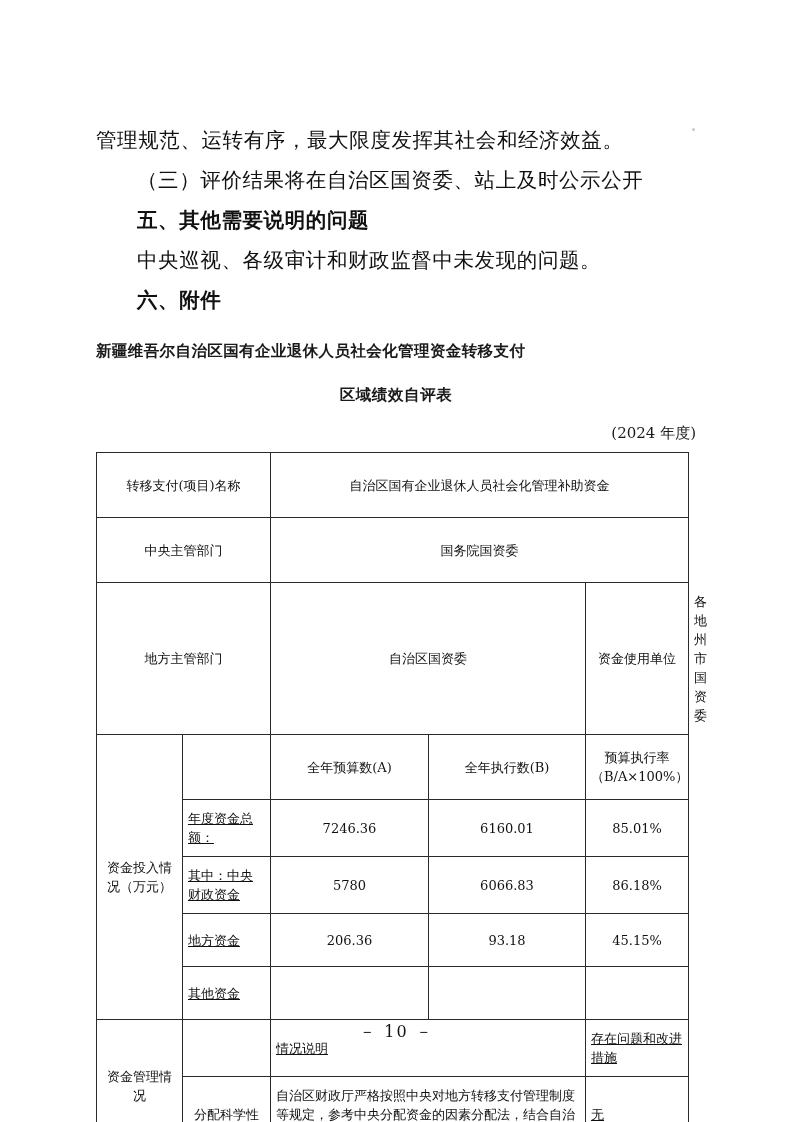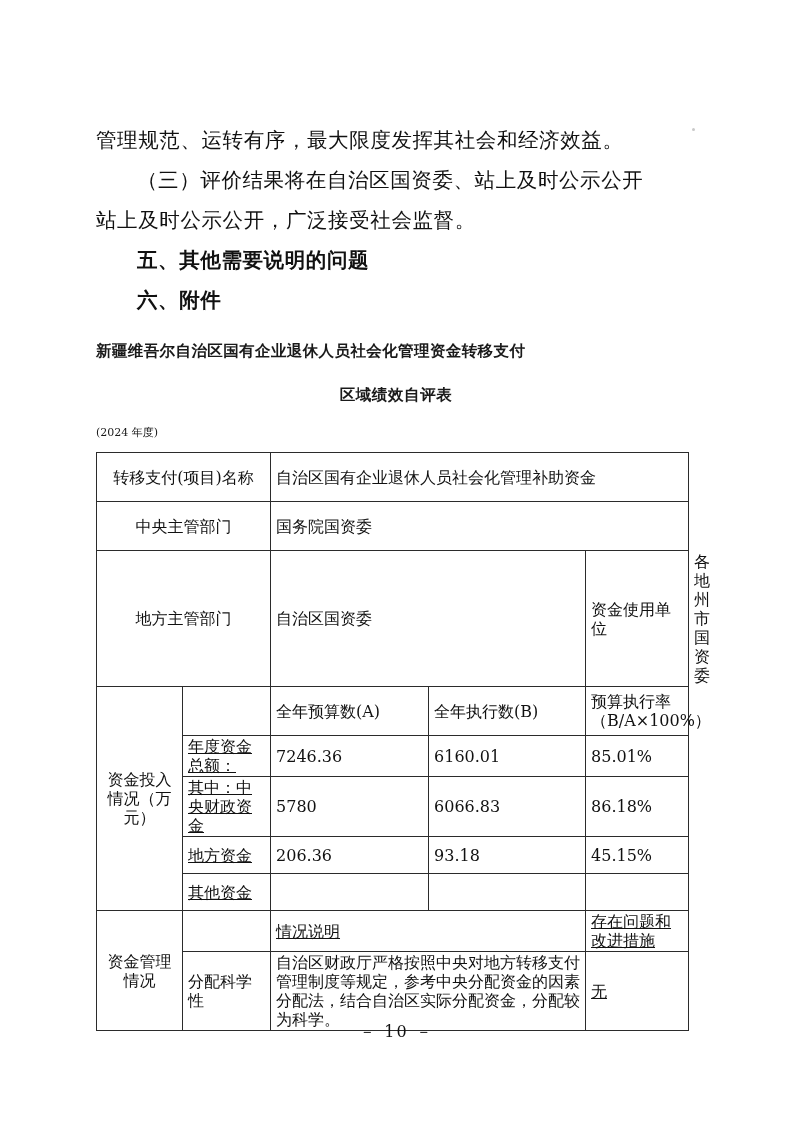--- a/index.html
+++ b/index.html
@@ -58,40 +58,40 @@
   }
   .attach-sub {
     font-size: 15.5px;
     font-weight: bold;
     text-align: center;
     line-height: 34px;
     margin: 10px 0 0 0;
     letter-spacing: 0.6px;
   }
   .attach-year {
-    font-size: 11px;
-    text-align: left;
+    font-size: 15px;
+    text-align: right;
     line-height: 26px;
     margin: 8px 0 6px 0;
   }
   table.score {
     border-collapse: collapse;
     width: 592px;
     margin: 4px 0 0 0;
     table-layout: fixed;
   }
   table.score td {
     border: 1px solid #2b2b2b;
-    font-size: 16px;
+    font-size: 13px;
     line-height: 19px;
-    padding: 1px 5px;
+    padding: 9px 5px;
     vertical-align: middle;
     color: #111;
   }
-  .c-center { }
+  .c-center { text-align: center; }
   .c-left { text-align: left; text-decoration: underline; }
   .rowlabel {
     text-align: center;
   }
   .tall { height: 34px; }
   .vtall { height: 46px; }
   .note-cell {
     font-size: 11.5px;
     line-height: 20px;
     text-align: left;
@@ -118,23 +118,23 @@
 <body>
 
 <div class="page">
 
   <div class="dustspot" style="left:692px; top:128px;"></div>
 
   <div class="content">
 
     <p class="para">管理规范、运转有序，最大限度发挥其社会和经济效益。</p>
     <p class="para indent">（三）评价结果将在自治区国资委、站上及时公示公开</p>
-    <p class="para">站上及时公示公开，广泛接受社会监督。</p>
 
     <p class="heading">五、其他需要说明的问题</p>
+    <p class="para indent">中央巡视、各级审计和财政监督中未发现的问题。</p>
 
     <p class="heading">六、附件</p>
 
     <p class="attach-title">新疆维吾尔自治区国有企业退休人员社会化管理资金转移支付</p>
     <p class="attach-sub">区域绩效自评表</p>
     <p class="attach-year">(2024 年度)</p>
 
     <table class="score">
       <colgroup>
         <col style="width:86px">

